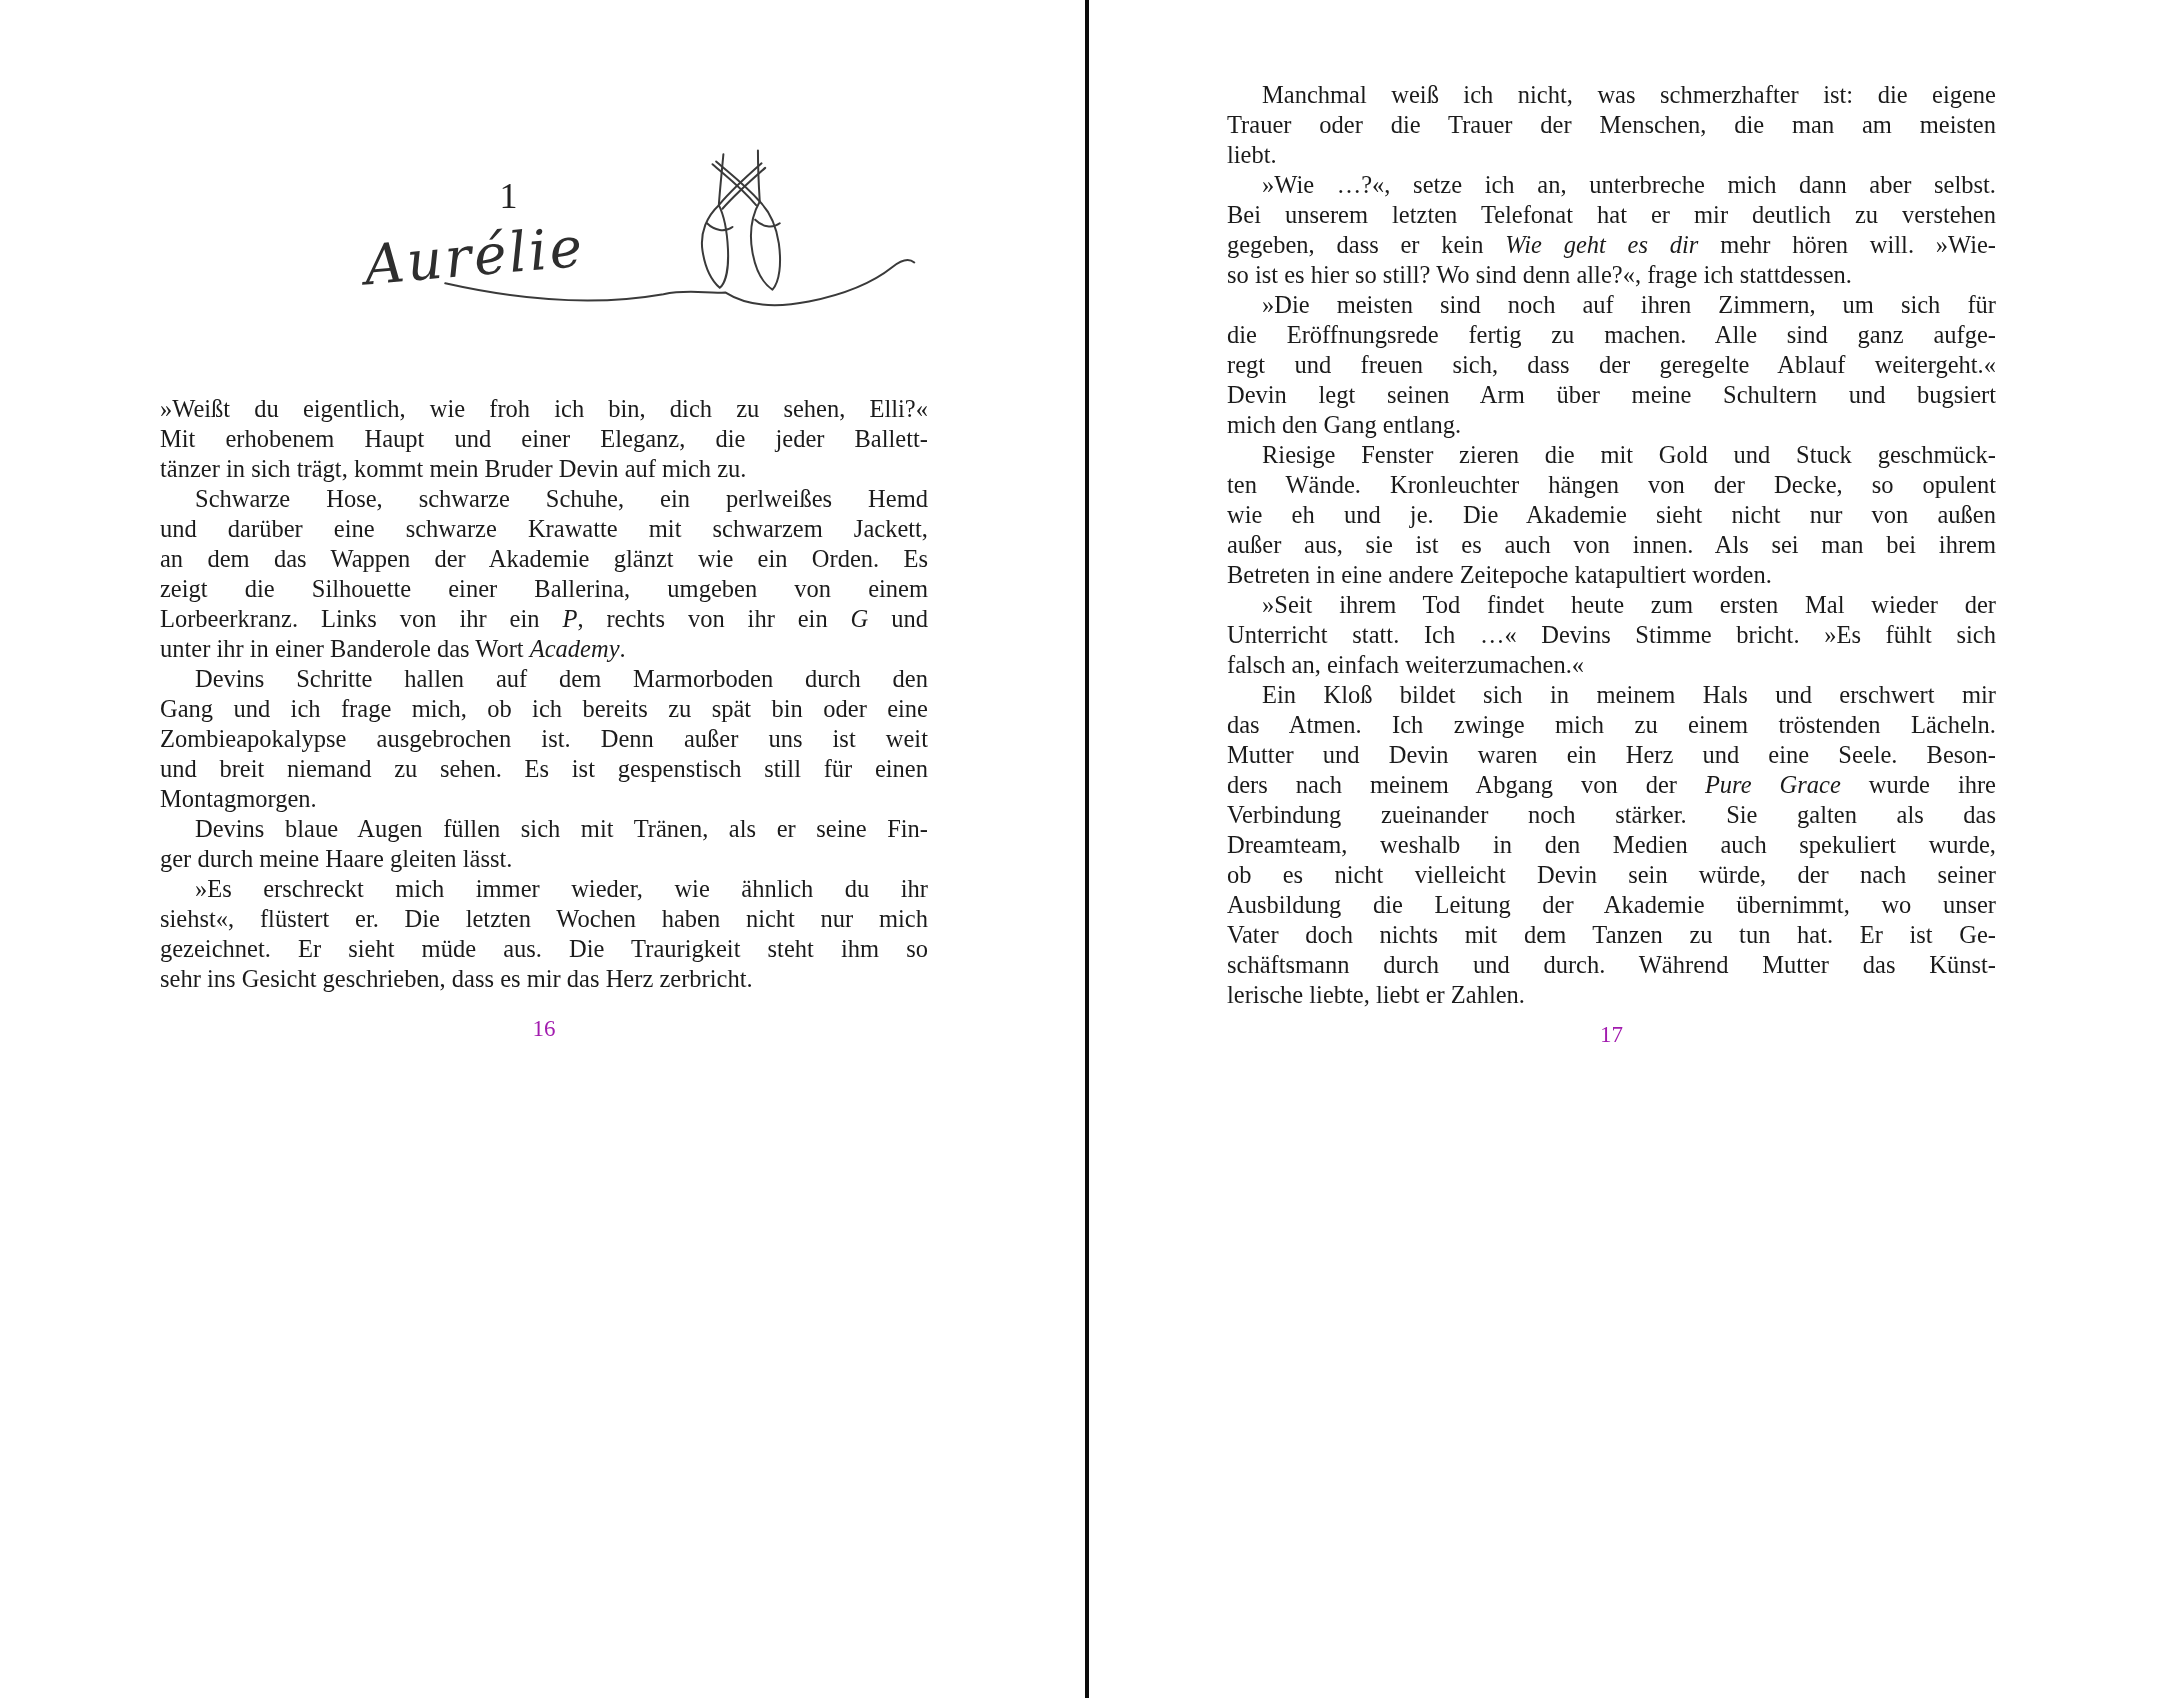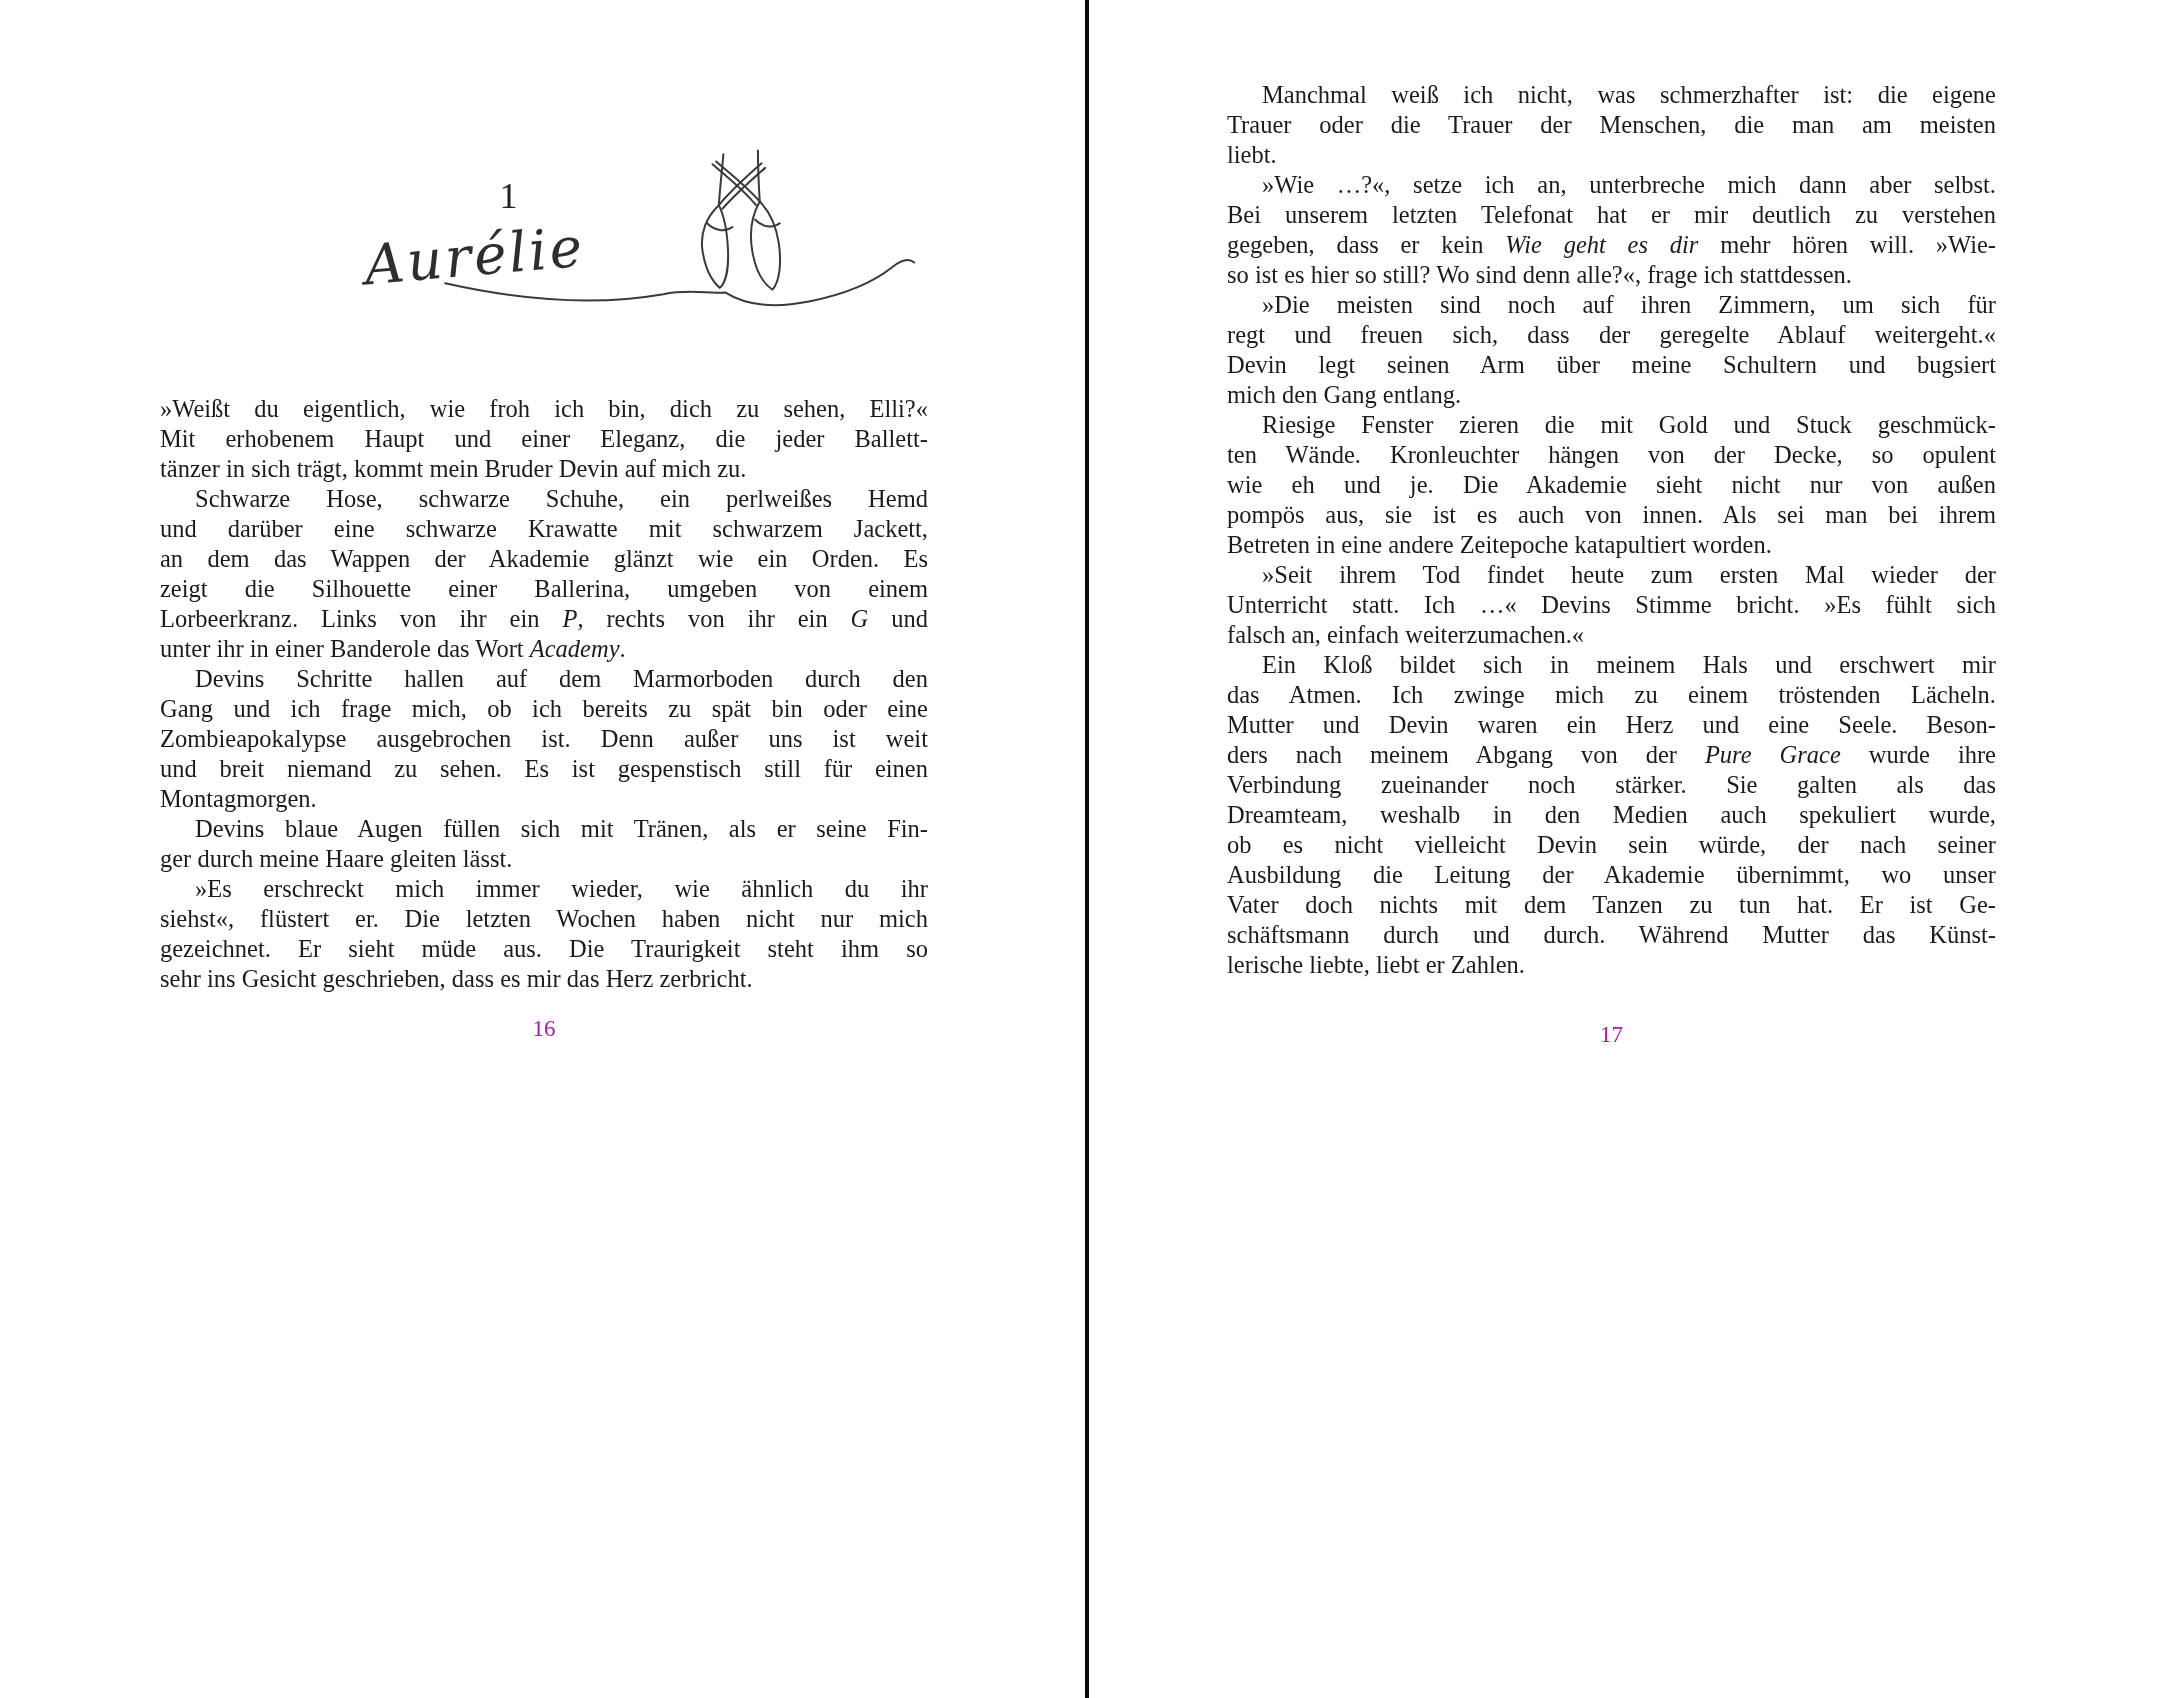--- a/index.html
+++ b/index.html
@@ -160,27 +160,28 @@
 
     <div class="text-block text-right">
         <div class="line indent"><span>Manchmal weiß ich nicht, was schmerzhafter ist: die eigene</span></div>
         <div class="line"><span>Trauer oder die Trauer der Menschen, die man am meisten</span></div>
         <div class="line last"><span>liebt.</span></div>
         <div class="line indent"><span>»Wie …?«, setze ich an, unterbreche mich dann aber selbst.</span></div>
         <div class="line"><span>Bei unserem letzten Telefonat hat er mir deutlich zu verstehen</span></div>
         <div class="line"><span>gegeben, dass er kein </span><i>Wie geht es dir</i><span> mehr hören will. »Wie-</span></div>
         <div class="line last"><span>so ist es hier so still? Wo sind denn alle?«, frage ich stattdessen.</span></div>
         <div class="line indent"><span>»Die meisten sind noch auf ihren Zimmern, um sich für</span></div>
+        <div class="line"><span>die Eröffnungsrede fertig zu machen. Alle sind ganz aufge-</span></div>
         <div class="line"><span>regt und freuen sich, dass der geregelte Ablauf weitergeht.«</span></div>
         <div class="line"><span>Devin legt seinen Arm über meine Schultern und bugsiert</span></div>
         <div class="line last"><span>mich den Gang entlang.</span></div>
         <div class="line indent"><span>Riesige Fenster zieren die mit Gold und Stuck geschmück-</span></div>
         <div class="line"><span>ten Wände. Kronleuchter hängen von der Decke, so opulent</span></div>
         <div class="line"><span>wie eh und je. Die Akademie sieht nicht nur von außen</span></div>
-        <div class="line"><span>pompös aus, sie ist es auch von innen. Als sei man bei ihrem</span></div>
+        <div class="line"><span>außer aus, sie ist es auch von innen. Als sei man bei ihrem</span></div>
         <div class="line last"><span>Betreten in eine andere Zeitepoche katapultiert worden.</span></div>
         <div class="line indent"><span>»Seit ihrem Tod findet heute zum ersten Mal wieder der</span></div>
         <div class="line"><span>Unterricht statt. Ich …« Devins Stimme bricht. »Es fühlt sich</span></div>
         <div class="line last"><span>falsch an, einfach weiterzumachen.«</span></div>
         <div class="line indent"><span>Ein Kloß bildet sich in meinem Hals und erschwert mir</span></div>
         <div class="line"><span>das Atmen. Ich zwinge mich zu einem tröstenden Lächeln.</span></div>
         <div class="line"><span>Mutter und Devin waren ein Herz und eine Seele. Beson-</span></div>
         <div class="line"><span>ders nach meinem Abgang von der </span><i>Pure Grace</i><span> wurde ihre</span></div>
         <div class="line"><span>Verbindung zueinander noch stärker. Sie galten als das</span></div>
         <div class="line"><span>Dreamteam, weshalb in den Medien auch spekuliert wurde,</span></div>

